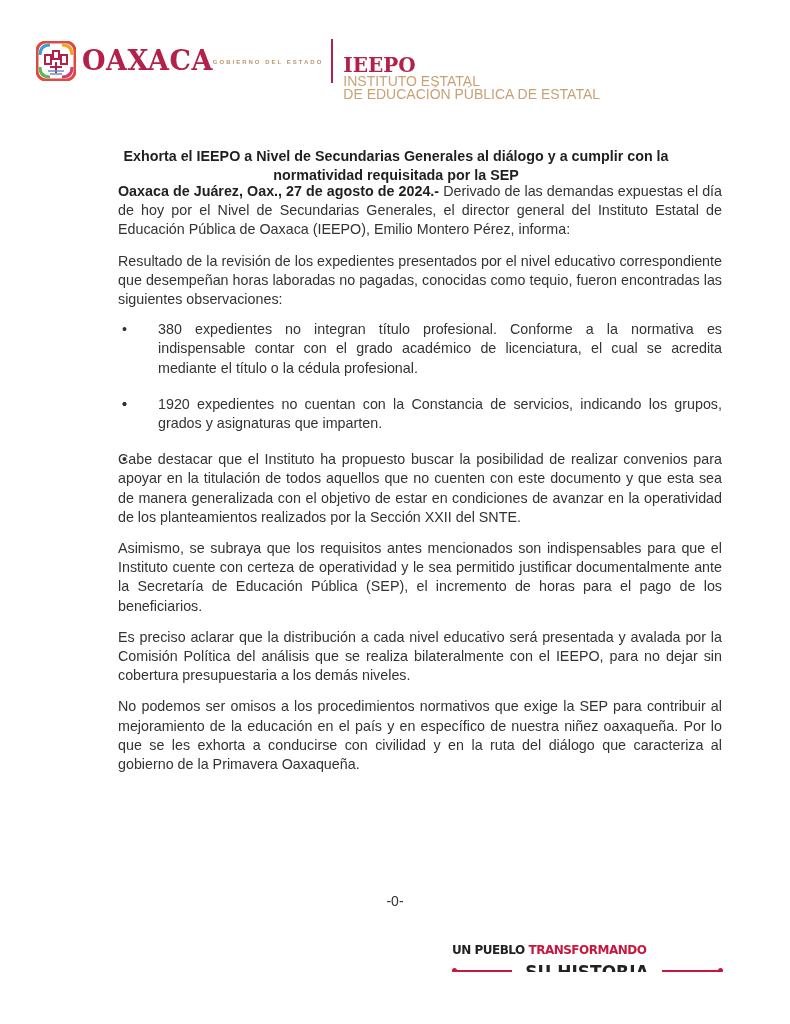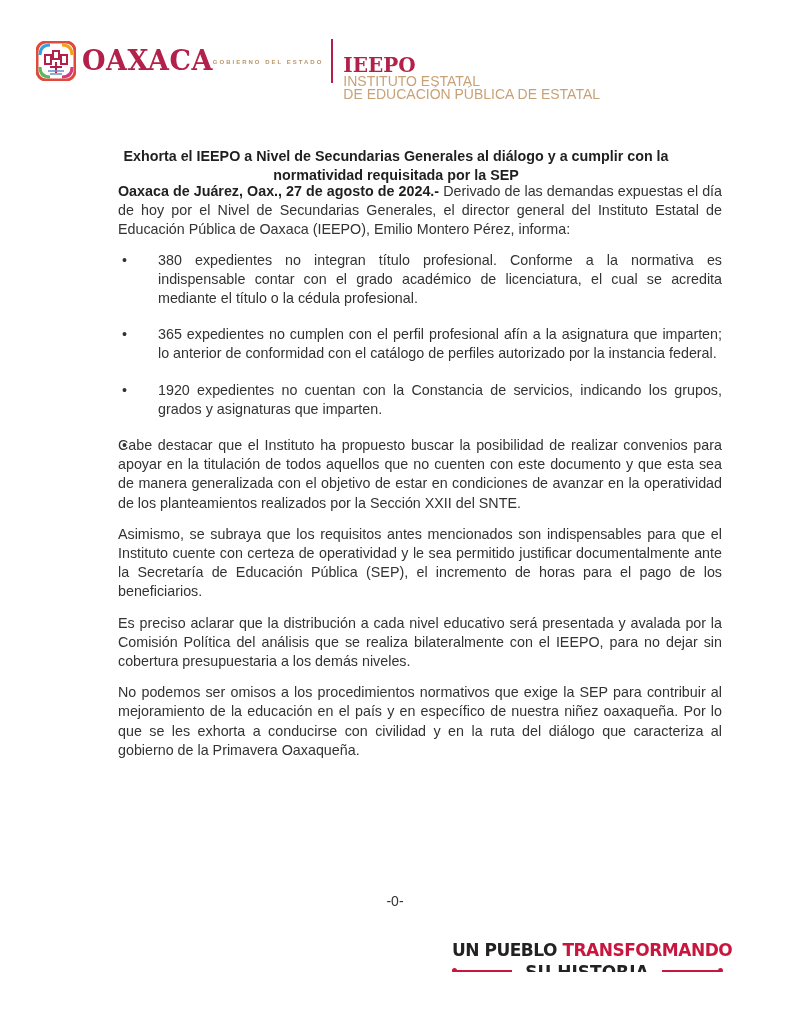--- a/index.html
+++ b/index.html
@@ -19,21 +19,21 @@
   .body { position:absolute; left:118px; top:170px; width:604px; font-size:14.3px; line-height:19.2px; color:#333; }
   .body p { margin:12px 0 11px 0; text-align:justify; }
   .body b { color:#1f1f1f; }
   ul.obs { list-style:none; margin:0 0 10px 0; padding:0; }
   ul.obs li { position:relative; padding-left:40px; margin:0 0 17px 0; text-align:justify; }
   ul.obs li .bullet { position:absolute; left:4px; top:0; }
 
   .end-mark { position:absolute; left:0; width:790px; top:893px; text-align:center; font-size:14px; color:#333; }
 
   .footer { position:absolute; left:452px; top:940px; width:290px; height:32px; overflow:hidden; }
-  .slogan { font-family:"DejaVu Sans", sans-serif; font-weight:bold; font-size:17px; letter-spacing:-0.5px; white-space:nowrap; line-height:20px; }
+  .slogan { font-family:"DejaVu Sans", sans-serif; font-weight:bold; font-size:12px; letter-spacing:-0.5px; white-space:nowrap; line-height:20px; }
   .slogan .dark { color:#222; }
   .slogan .red { color:#c8173f; }
   .slogan2 { position:absolute; left:0; top:22px; width:270px; text-align:center; font-family:"DejaVu Sans", sans-serif; font-weight:bold; font-size:17px; color:#222; line-height:20px; }
   .line-l, .line-r { position:absolute; top:30px; height:1.5px; background:#c8173f; }
   .line-l { left:2px; width:58px; }
   .line-r { left:210px; width:58px; }
   .dot-l, .dot-r { position:absolute; top:28px; width:5px; height:5px; border-radius:50%; background:#c8173f; }
   .dot-l { left:0; } .dot-r { left:266px; }
 </style>
 </head>
@@ -64,23 +64,24 @@
   </div>
 </div>
 
 <div class="title">
   <div>Exhorta el IEEPO a Nivel de Secundarias Generales al diálogo y a cumplir con la</div>
   <div>normatividad requisitada por la SEP</div>
 </div>
 
 <div class="body">
   <p><b>Oaxaca de Juárez, Oax., 27 de agosto de 2024.-</b> <span>Derivado de las demandas expuestas el día de hoy por el Nivel de Secundarias Generales, el director general del Instituto Estatal de Educación Pública de Oaxaca (IEEPO), Emilio Montero Pérez, informa:</span></p>
+  <p>Resultado de la revisión de los expedientes presentados por el nivel educativo correspondiente que desempeñan horas laboradas no pagadas, conocidas como tequio, fueron encontradas las siguientes observaciones:</p>
   <ul class="obs">
     <li><span class="bullet">•</span><span>380 expedientes no integran título profesional. Conforme a la normativa es indispensable contar con el grado académico de licenciatura, el cual se acredita mediante el título o la cédula profesional.</span></li>
-    <li><span class="bullet">•</span><span>365 expedientes no cumplen con el perfil profesional afín a la asignatura que imparten; lo anterior de conformidad con el catálogo de perfiles autorizado por la instancia federal.</span></li>
+    <li><span class="bullet">•</span></li>
     <li><span class="bullet">•</span><span>1920 expedientes no cuentan con la Constancia de servicios, indicando los grupos, grados y asignaturas que imparten.</span></li>
     <li><span class="bullet">•</span></li>
   </ul>
   <p>Cabe destacar que el Instituto ha propuesto buscar la posibilidad de realizar convenios para apoyar en la titulación de todos aquellos que no cuenten con este documento y que esta sea de manera generalizada con el objetivo de estar en condiciones de avanzar en la operatividad de los planteamientos realizados por la Sección XXII del SNTE.</p>
   <p>Asimismo, se subraya que los requisitos antes mencionados son indispensables para que el Instituto cuente con certeza de operatividad y le sea permitido justificar documentalmente ante la Secretaría de Educación Pública (SEP), el incremento de horas para el pago de los beneficiarios.</p>
   <p>Es preciso aclarar que la distribución a cada nivel educativo será presentada y avalada por la Comisión Política del análisis que se realiza bilateralmente con el IEEPO, para no dejar sin cobertura presupuestaria a los demás niveles.</p>
   <p>No podemos ser omisos a los procedimientos normativos que exige la SEP para contribuir al mejoramiento de la educación en el país y en específico de nuestra niñez oaxaqueña. Por lo que se les exhorta a conducirse con civilidad y en la ruta del diálogo que caracteriza al gobierno de la Primavera Oaxaqueña.</p>
 </div>
 
 <div class="end-mark">-0-</div>

